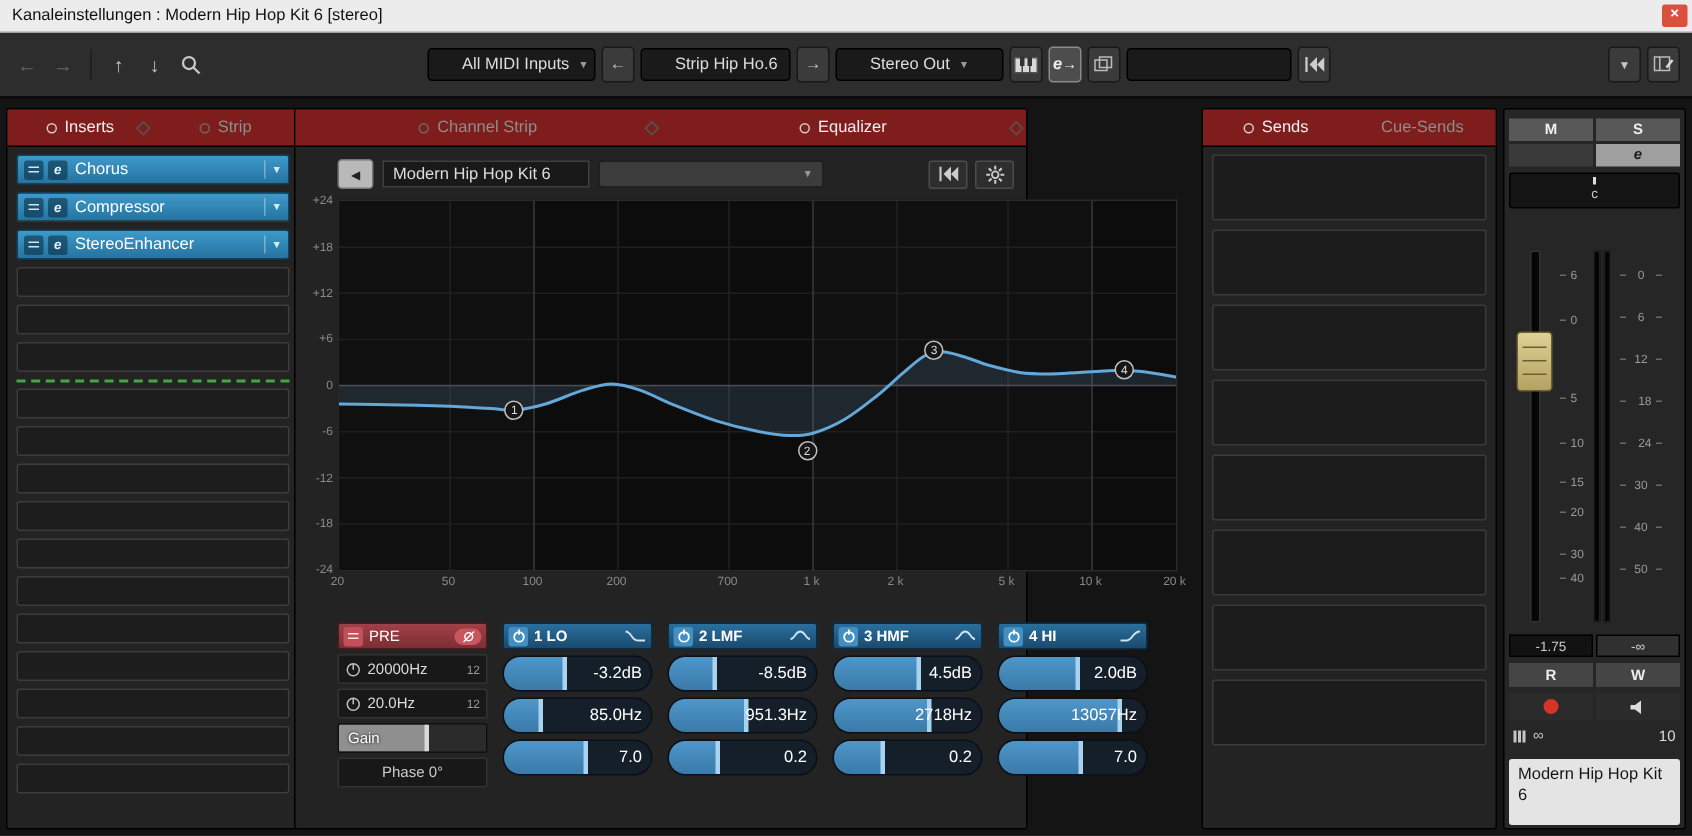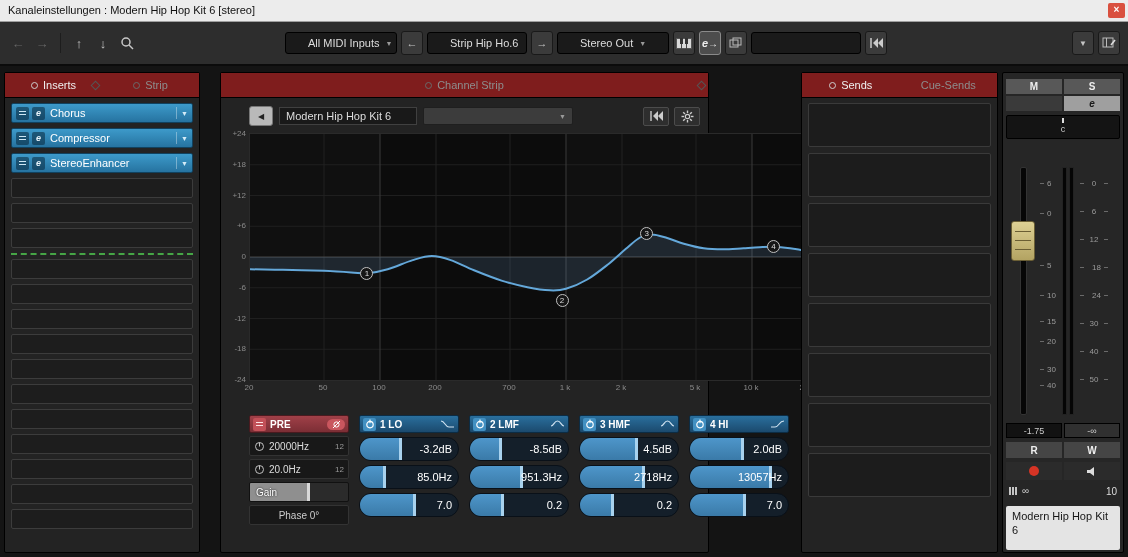--- a/index.html
+++ b/index.html
@@ -14,21 +14,21 @@
   .tb-btn.dim{color:#666}
   .tb-sq{background:#3b3b3b;border:1px solid #191919;border-radius:3px;min-width:22px;font-size:11px}
   .tb-sq.active{background:#4d4d4d;border-color:#8a8a8a}
   .tb-field{height:22px;background:#1a1a1a;border:1px solid #000;border-radius:3px;display:flex;align-items:center;color:#ddd;font-size:11px;padding:0 22px;box-sizing:border-box;white-space:nowrap}
   .caret{margin-left:auto;color:#999;font-size:7px;padding-left:6px}
   .tb-sep{width:1px;height:20px;background:#1d1d1d;margin:0 4px}
   .sp140{width:140px}.spflex{flex:1}
   
   .panel{position:absolute;top:72px;height:481px;background:#232323;border:1px solid #000;border-radius:2px;box-sizing:border-box}
   #p-inserts{left:4px;width:196px}
-  #p-eq{left:220px;width:489px}
+  #p-eq{left:196px;width:489px}
   #p-sends{left:801px;width:197px}
   #p-strip{left:1002px;width:122px;background:#262626}
   .ptabs{position:absolute;left:0;top:0;width:100%;height:24px;background:#7f1d1d;border-bottom:1px solid #000;display:flex}
   .ptab{flex:1;display:flex;align-items:center;justify-content:center;gap:5px;font-size:11px;color:#8d8d8d;position:relative}
   .ptab.sel{color:#efefef}
   .ring{width:7px;height:7px;border-radius:50%;border:1px solid #6a6a6a;box-sizing:border-box}
   .ptab.sel .ring{border-color:#cfcfcf}
   .diam{position:absolute;right:3px;top:9px;width:5px;height:5px;border:1px solid #555;transform:rotate(45deg)}
   .pfoot{position:absolute;left:0;bottom:0;width:100%;height:20px;background:#1b1b1b;border-top:1px solid #000;display:flex}
   .pftab{flex:1;display:flex;align-items:center;justify-content:center;font-size:11px;color:#9a9a9a}
@@ -66,21 +66,21 @@
   .pw{width:13px;height:13px;background:#4290c2;border-radius:2px;display:flex;align-items:center;justify-content:center;flex:none}
   .band-head .bl{color:#fff;font-size:10px;font-weight:bold;white-space:nowrap}
   .curve-ic{margin-left:auto;display:flex;align-items:center}
   .srow{position:relative;height:24px;margin-top:4px;background:#141f2a;border:1px solid #091018;border-radius:12px;overflow:hidden;box-sizing:border-box}
   .srow .fill{position:absolute;left:0;top:0;bottom:0;background:linear-gradient(#4e96ca,#3a7aa8)}
   .srow .handle{position:absolute;top:0;bottom:0;width:3px;background:#a8d2ee}
   .srow .val{position:absolute;right:6px;top:0;bottom:0;display:flex;align-items:center;color:#fff;font-size:11px}
   .pre-head{height:18px;background:linear-gradient(#a04048,#7c2e35);border:1px solid #4a1a1f;border-radius:2px;display:flex;align-items:center;padding:0 3px;gap:4px;box-sizing:border-box}
   .pre-ic{width:13px;height:13px;background:#c25058;border-radius:2px;display:flex;flex-direction:column;justify-content:center;gap:2px;align-items:center;flex:none}
   .pre-ic i{display:block;width:7px;height:1px;background:#ffe2e4}
-  .pre-head .bl{color:#fff;font-size:10px;font-weight:bold}
+  .pre-head .bl{color:#fff;font-size:10px;font-weight:normal}
   .pre-pill{margin-left:auto;width:18px;height:11px;background:#c9565e;border-radius:6px;display:flex;align-items:center;justify-content:center}
   .pre-row{height:20px;margin-top:3px;background:#181818;border:1px solid #333;border-radius:2px;display:flex;align-items:center;padding:0 4px;gap:4px;box-sizing:border-box}
   .pre-row .v{color:#ddd;font-size:10px;white-space:nowrap}
   .pre-row .slope{margin-left:auto;color:#999;font-size:8px}
   .gain-row{position:relative;height:20px;margin-top:3px;background:#2b2b2b;border:1px solid #111;border-radius:2px;overflow:hidden;box-sizing:border-box}
   .gain-row .gfill{position:absolute;left:0;top:0;bottom:0;background:#8f8f8f}
   .gain-row .ghandle{position:absolute;top:0;bottom:0;width:3px;background:#d8d8d8}
   .gain-row .glabel{position:absolute;left:6px;top:0;bottom:0;display:flex;align-items:center;color:#fff;font-size:10px;text-shadow:0 0 2px #000}
   .phase-row{height:20px;margin-top:3px;background:#181818;border:1px solid #333;border-radius:2px;display:flex;align-items:center;justify-content:center;color:#ccc;font-size:10px;box-sizing:border-box}
   
@@ -249,20 +249,25 @@
       </div>
   </div>
 
   <div class="panel" id="p-eq">
     <div class="ptabs">
       <div class="ptab">
           <span class="ring"></span>
           <span>Channel Strip</span>
           <span class="diam"></span>
         </div>
+      <div class="ptab sel">
+          <span class="ring"></span>
+          <span>Equalizer</span>
+          <span class="diam"></span>
+        </div>
     </div>
 
     <div class="eq-toolbar">
       <div class="eq-back">◀</div>
       <div class="eq-preset">Modern Hip Hop Kit 6</div>
       <div class="eq-dd">
           <span class="caret">▼</span>
         </div>
       <div class="eq-tb-right">
         <div class="eq-mini">

